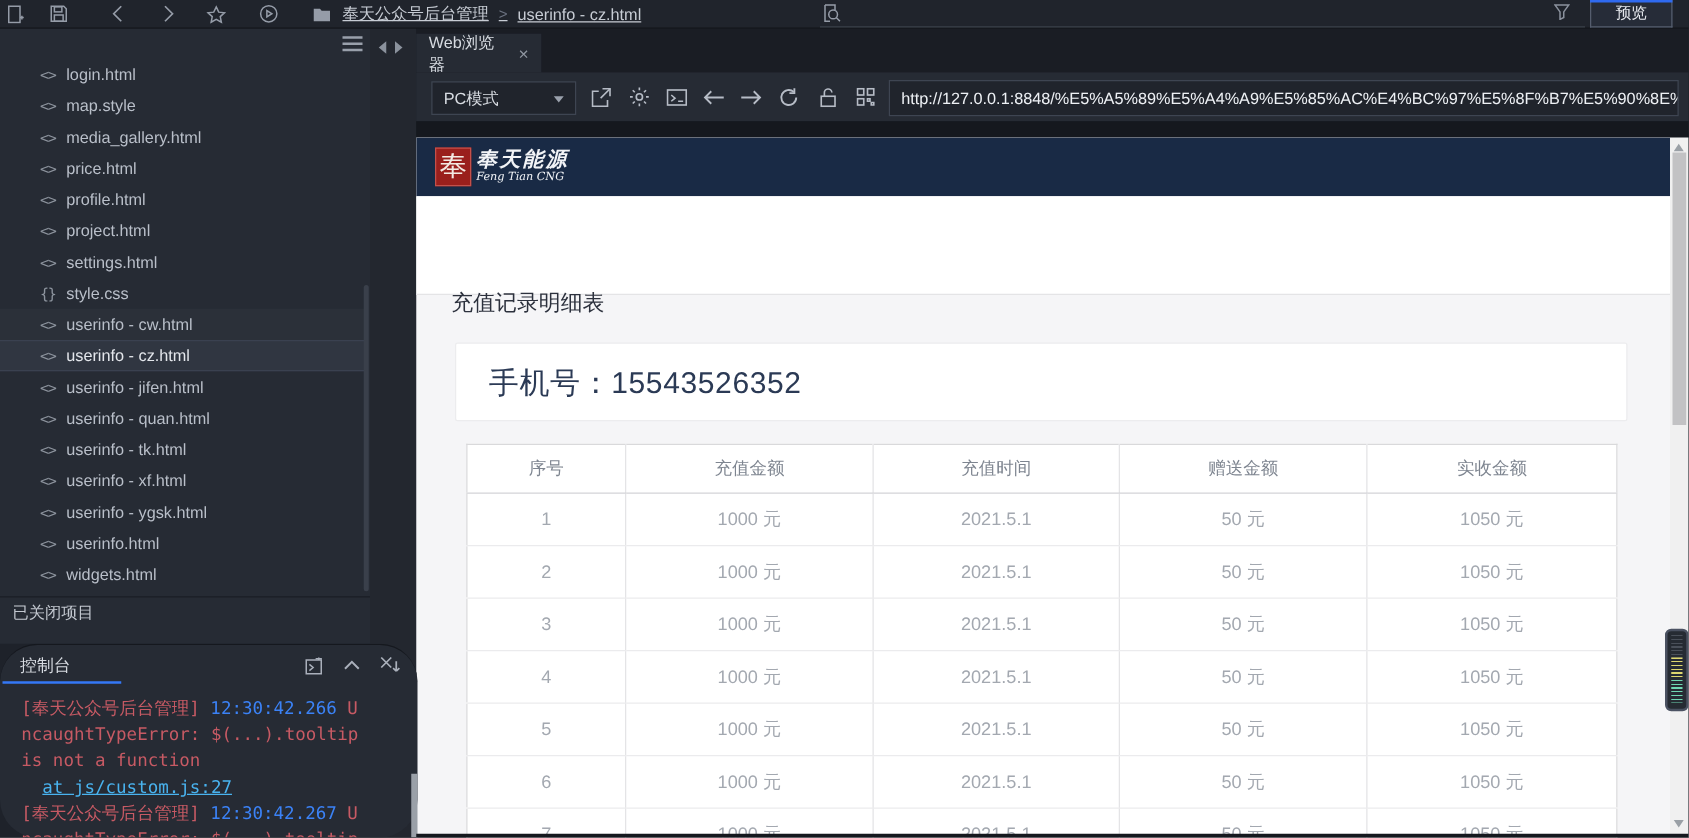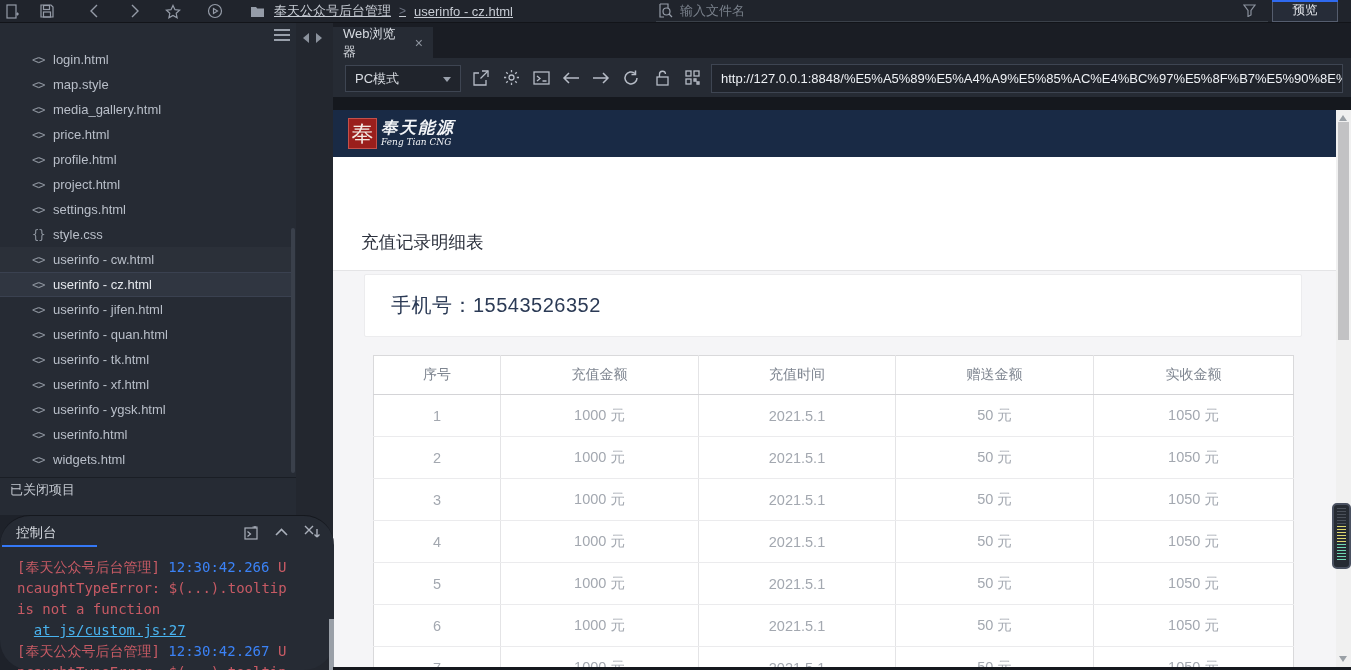--- a/index.html
+++ b/index.html
@@ -96,27 +96,27 @@
     background:#f5f5f7; overflow:hidden; }
   .site-header { position:absolute; left:0; top:0; width:1003px; height:47px; background:#192a45; }
   .logo { position:absolute; left:15px; top:8px; display:flex; }
   .logo-seal { width:29px; height:31px; background:#9a1f1c; border:1px solid #c4504a;
     color:#f3e9e2; display:flex; align-items:center; justify-content:center;
     font-family:"DejaVu Serif", serif; font-size:22px; line-height:1; }
   .logo-text { margin-left:4px; color:#f2f4f7; }
   .logo-zh { font-family:"DejaVu Serif", serif; font-size:16.5px; font-weight:bold;
     font-style:italic; letter-spacing:2px; line-height:19px; }
   .logo-en { font-family:"DejaVu Serif", serif; font-size:9px; font-style:italic; line-height:10px; }
-  .title-band { position:absolute; left:0; top:47px; width:1003px; height:114px;
+  .title-band { position:absolute; left:0; top:47px; width:1003px; height:79px;
     background:#ffffff; border-bottom:1px solid #e4e4e6; }
   .page-title { position:absolute; left:28px; top:73px; color:#2c313d; font-size:17.5px; }
   .phone-card { position:absolute; left:31px; top:164px; width:938px; height:63px;
     background:#ffffff; border:1px solid #ececee; border-radius:2px;
     display:flex; align-items:center; padding-left:26px; }
-  .phone-card span { color:#2b3a55; font-size:20px; letter-spacing:0.5px; }
+  .phone-card span { color:#2b3a55; font-size:24px; letter-spacing:0.5px; }
   .data-table { position:absolute; left:40px; top:245px; width:920px;
     border-collapse:collapse; background:#fff; table-layout:fixed; }
   .data-table th, .data-table td { border-right:1px solid #e4e4e6; text-align:center;
     font-weight:normal; }
   .data-table th:last-child, .data-table td:last-child { border-right:none; }
   .data-table thead tr { height:39px; }
   .data-table tbody tr { height:42px; }
   .data-table { border:1px solid #d9d9db; }
   .data-table th { color:#7e8590; font-size:14px; border-bottom:1px solid #d4d4d7; }
   .data-table td { color:#a3a8b0; font-size:14.5px; border-bottom:1px solid #ebebed; }
@@ -189,21 +189,20 @@
     </div>
     <div class="search-wrap">
       <span class="tb-ico" style="position:static;margin-right:6px">
         <svg width="15" height="15" viewBox="0 0 15 15" fill="none" stroke="currentColor" stroke-width="1.2">
             <path d="M2 1h8v4"></path>
             <path d="M2 1v13h4"></path>
             <circle cx="8.5" cy="8.5" r="3.5"></circle>
             <path d="M11 11l3 3"></path>
           </svg>
       </span>
-      <input placeholder="输入文件名" style="">
     </div>
     <div class="filter-btn">
       <svg width="13" height="13" viewBox="0 0 13 13" fill="none" stroke="currentColor" stroke-width="1.2">
           <path d="M1 1h11L8 6.5V11l-3 1.5V6.5z"></path>
         </svg>
     </div>
     <div class="preview-btn">
       <span>预览</span>
     </div>
   </div>

